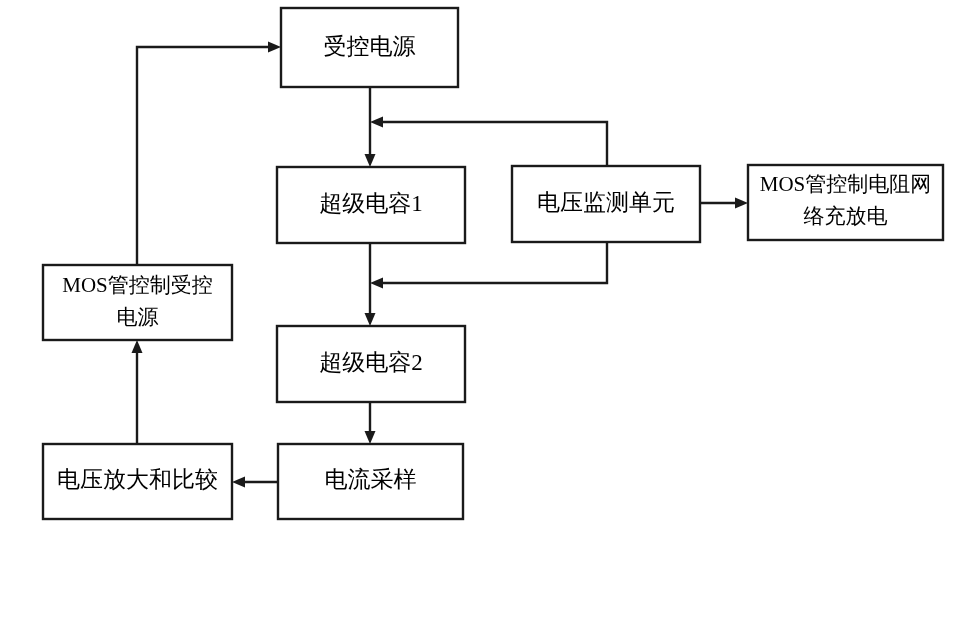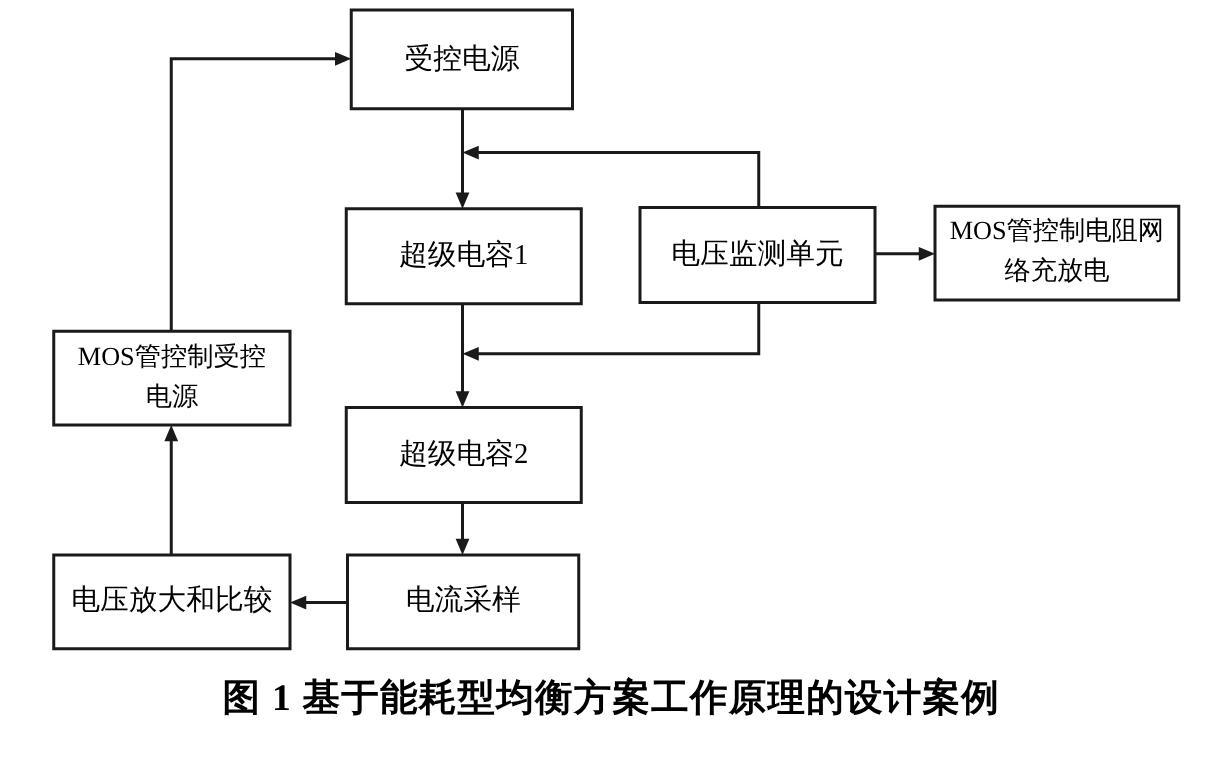--- a/index.html
+++ b/index.html
@@ -158,15 +158,14 @@
       </g>
 
       <g>
         <rect class="node-rect" x="278" y="444" width="185" height="75"></rect>
         <text class="node-text" x="370.5" y="482">电流采样</text>
       </g>
 
     </g>
   </svg>
 
-  <div class="caption-text">图 1  基于能耗型均衡方案工作原理的设计案例</div>
 
 </div>
 
 </body></html>

